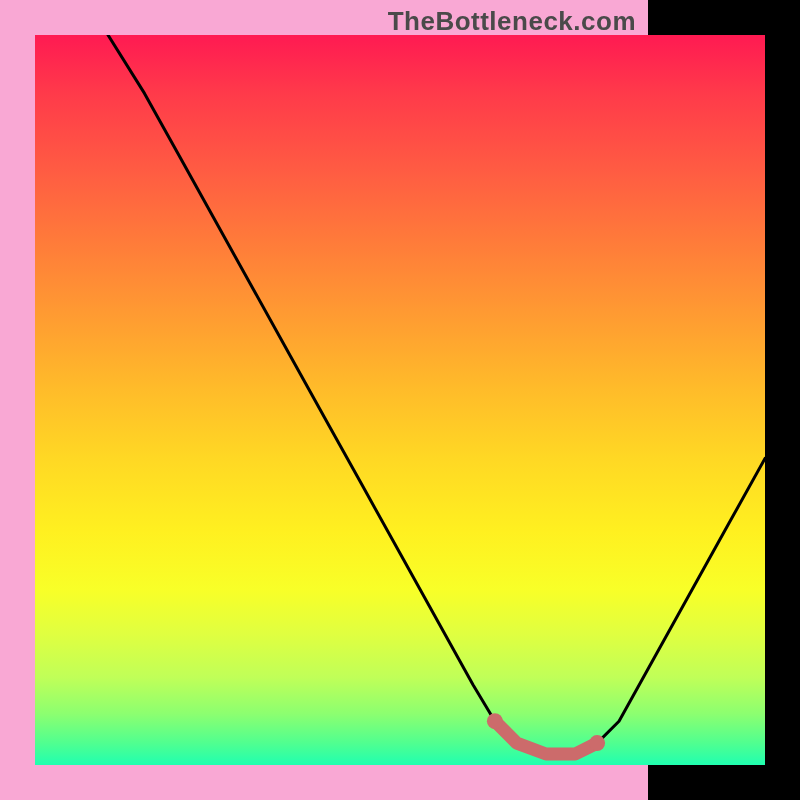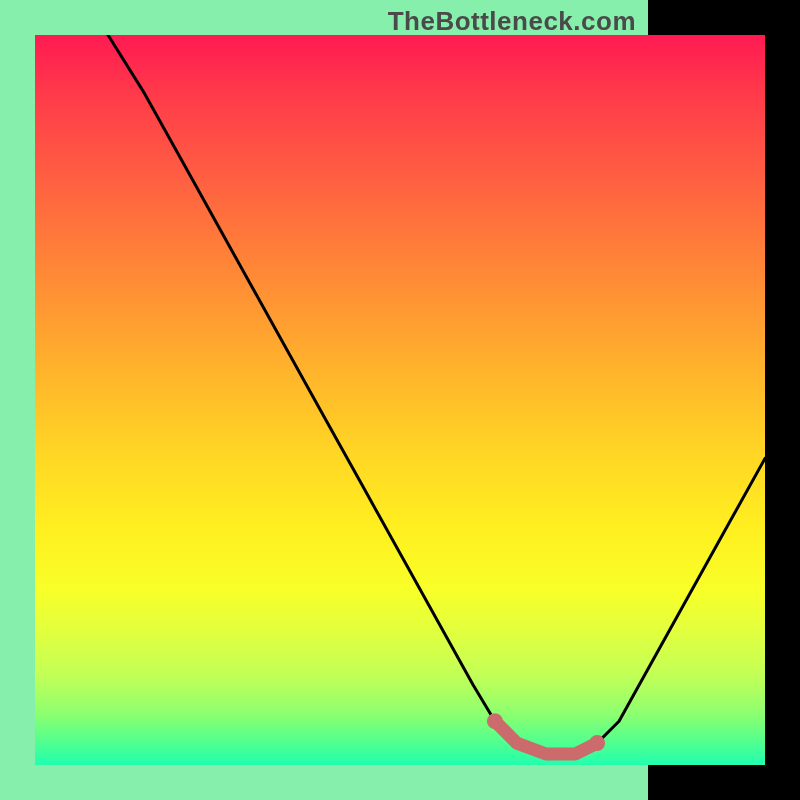--- a/index.html
+++ b/index.html
@@ -7,21 +7,21 @@
     padding: 0;
     width: 800px;
     height: 800px;
     background: #000;
     overflow: hidden;
   }
   .container {
     position: relative;
     width: 648px;
     height: 800px;
-    background: #86efac;
+    background: #f9a8d4;
   }
   .watermark {
     position: absolute;
     top: 6px;
     right: 12px;
     color: #4a4a4a;
     font-family: Arial, Helvetica, sans-serif;
     font-size: 26px;
     font-weight: 600;
     letter-spacing: 0.5px;

